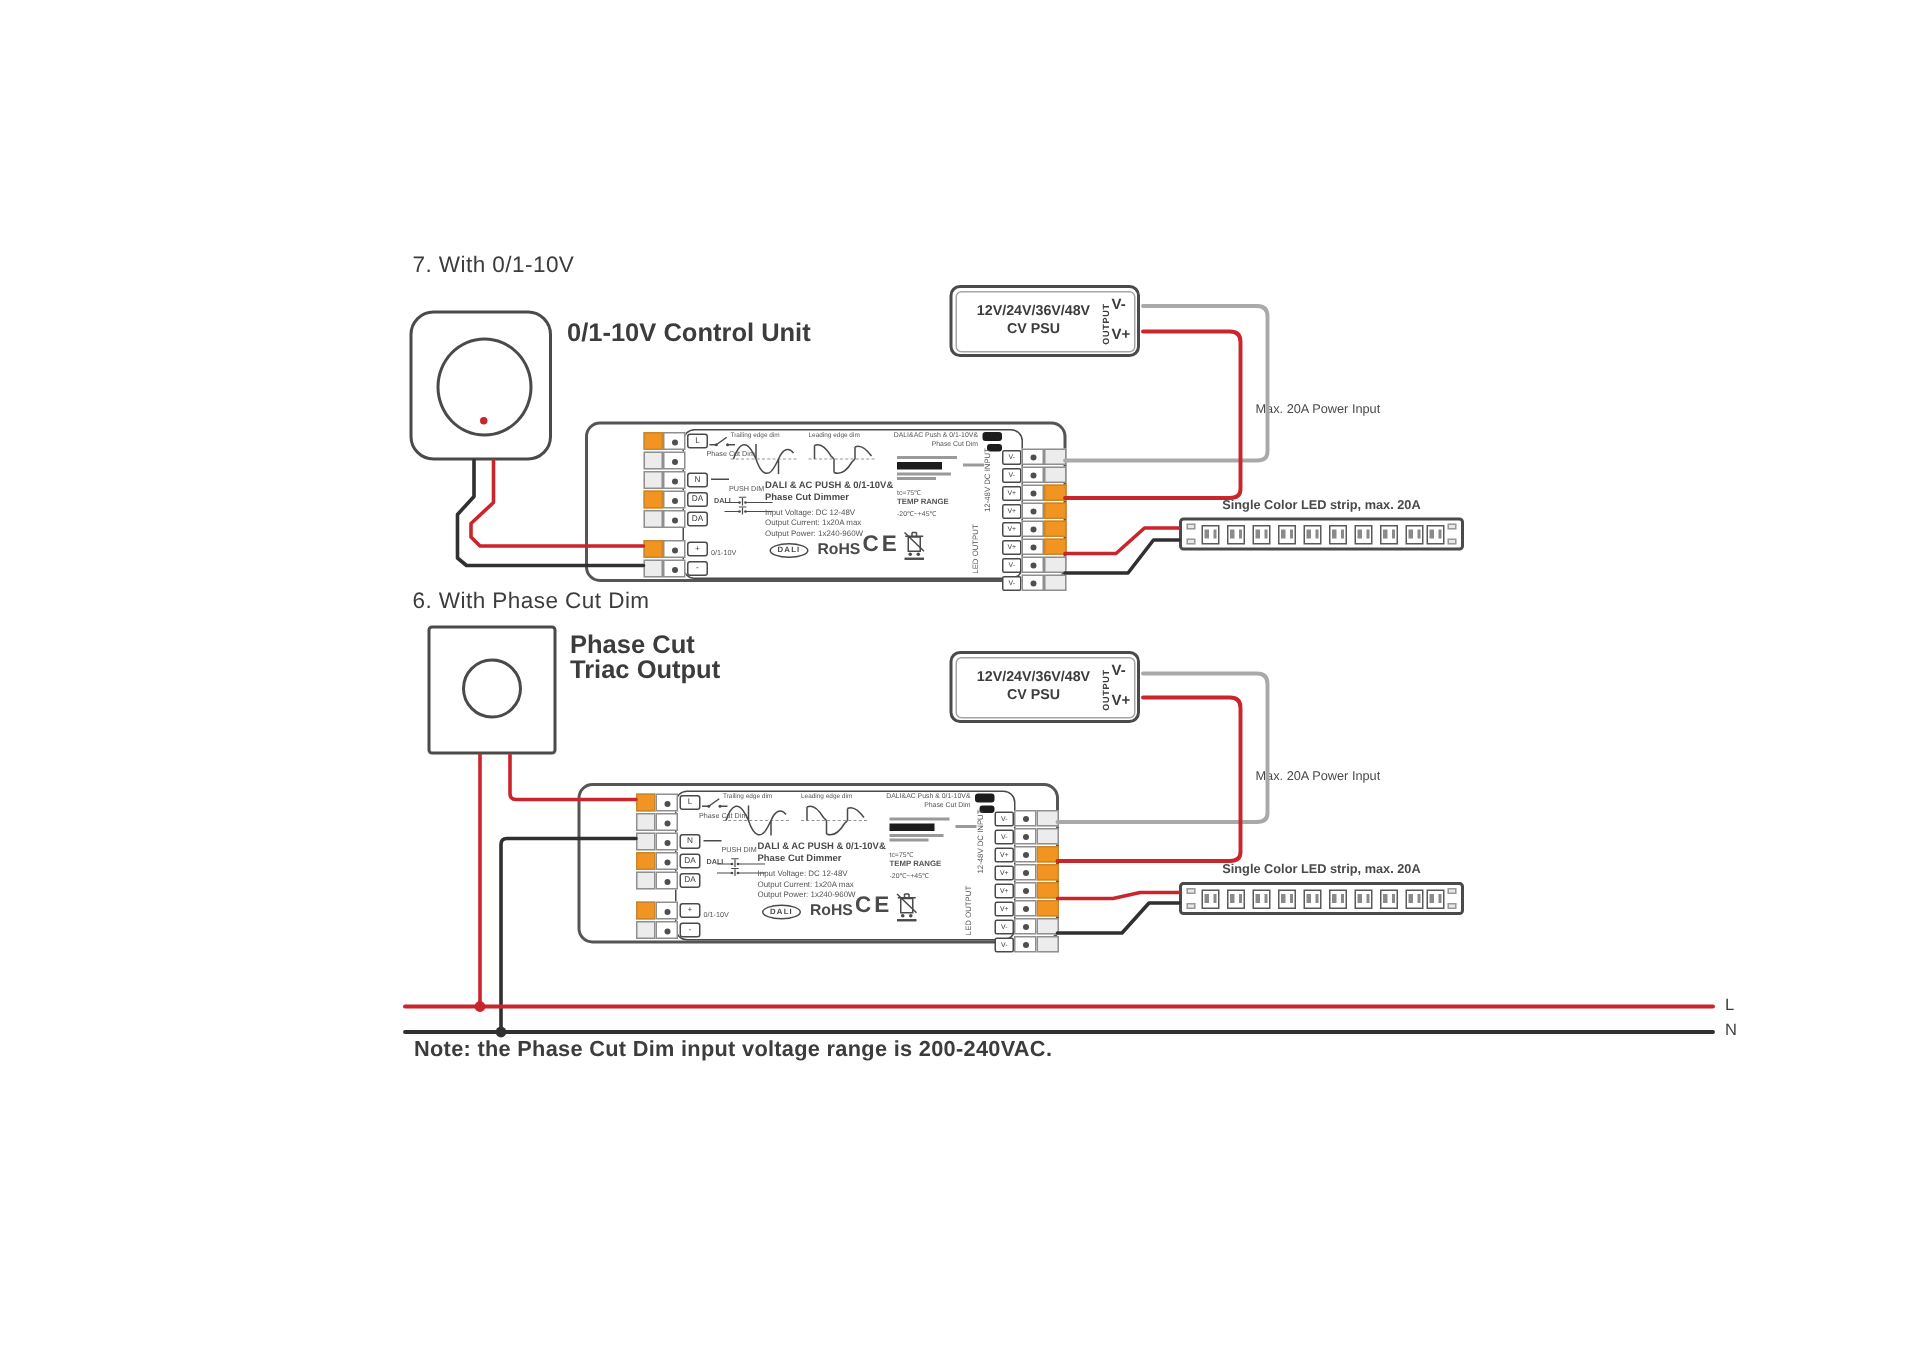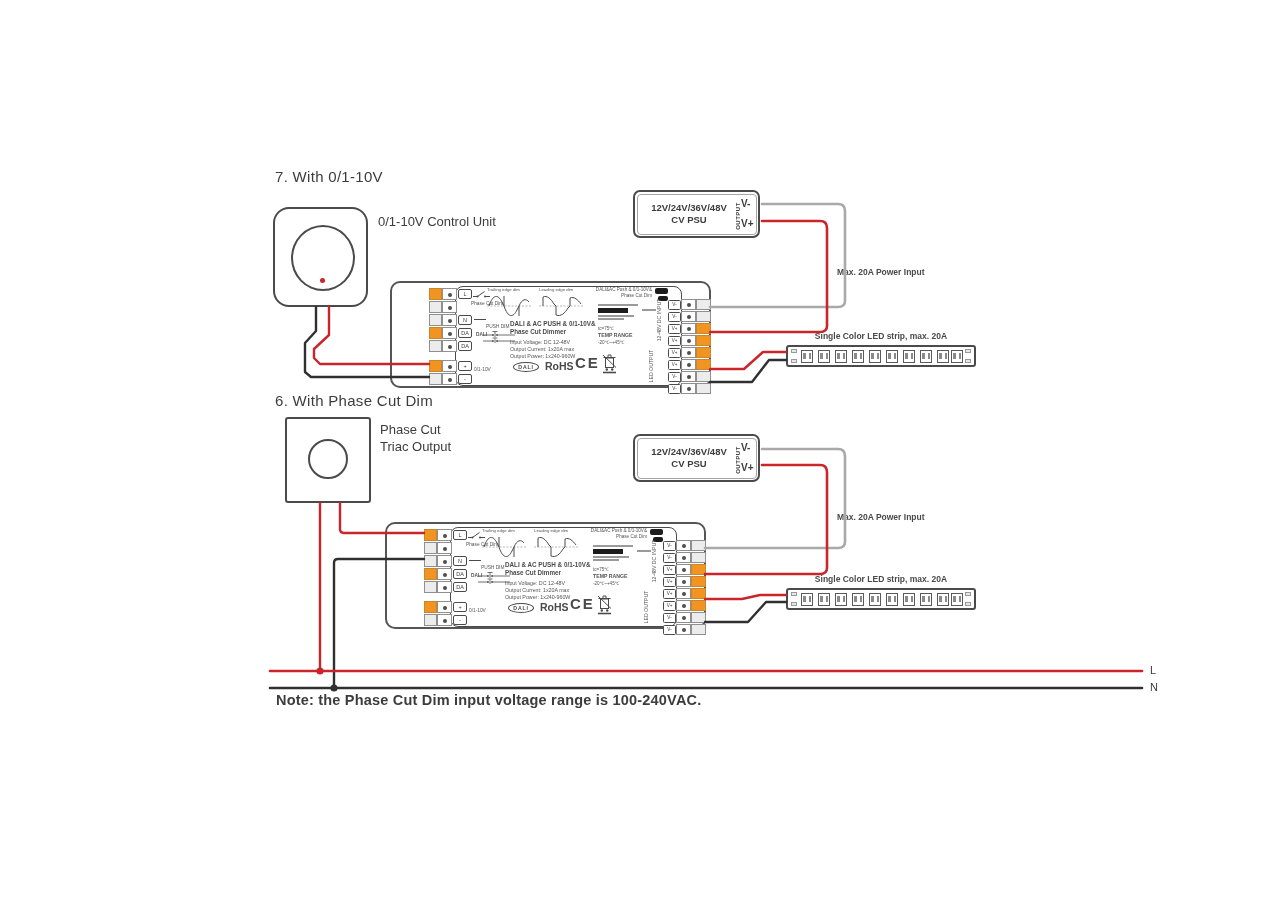--- a/index.html
+++ b/index.html
@@ -1,24 +1,24 @@
 <!DOCTYPE html>
 <html><head>
 <meta charset="utf-8">
 <style>
   *{box-sizing:border-box;margin:0;padding:0}
   html,body{width:1280px;height:900px;background:#fff;overflow:hidden;
     font-family:"Liberation Sans",sans-serif;color:#3c3c3c;position:relative}
 
   
   .sec-title{position:absolute;font-size:15px;font-weight:500;letter-spacing:.3px}
-  .big-label{position:absolute;font-size:13px;font-weight:400;line-height:17px}
+  .big-label{position:absolute;font-size:17px;font-weight:700;line-height:17px}
   .note{position:absolute;font-size:14.5px;font-weight:700;letter-spacing:.2px}
   .mains-label{position:absolute;font-size:11px;font-weight:500}
-  .ann{position:absolute;font-size:8.5px;font-weight:700;color:#4a4a4a}
+  .ann{position:absolute;font-size:8.5px;font-weight:400;color:#4a4a4a}
 
   
   .cu{position:absolute;border:2px solid #4a4a4a;background:#fff}
   .knob{position:absolute;border:2px solid #4a4a4a;border-radius:50%;background:#fff}
   .knob-dot{position:absolute;width:5px;height:5px;border-radius:50%;background:#c9252b}
 
   
   .psu{position:absolute;width:127px;height:48px;border:2px solid #4a4a4a;border-radius:7px;background:#fff}
   .psu::after{content:"";position:absolute;inset:1.5px;border:1px solid #a5a5a5;border-radius:4px;pointer-events:none}
   .psu-v{position:absolute;left:8px;top:10px;width:92px;text-align:center;font-size:9.5px;font-weight:700;line-height:12px}
@@ -461,21 +461,21 @@
   <div class="led" style="left:81px"></div>
   <div class="led" style="left:98px"></div>
   <div class="led" style="left:115px"></div>
   <div class="led" style="left:132px"></div>
   <div class="led" style="left:149px"></div>
   <div class="led" style="left:163px"></div>
 </div>
 
 <div class="mains-label" style="left:1150px;top:664px">L</div>
 <div class="mains-label" style="left:1150px;top:681px">N</div>
-<div class="note" style="left:276px;top:692px">Note: the Phase Cut Dim input voltage range is 100-240VAC.</div>
+<div class="note" style="left:276px;top:692px">Note: the Phase Cut Dim input voltage range is 200-240VAC.</div>
 
 <svg class="wires" width="1280" height="900" viewBox="0 0 1280 900">
   <g fill="none" stroke-linejoin="round" stroke-linecap="round">
 
     <path d="M329,307 L329,335 L314,349 L314,358 L320,364 L429,364" stroke="#c9252b" stroke-width="2.4"></path>
     <path d="M316,307 L316,331 L305,343 L305,372 L311,377 L429,377" stroke="#303030" stroke-width="2.4"></path>
 
     <path d="M762,204 L838,204 Q845,204 845,211 L845,301 Q845,307 838,307 L710,307" stroke="#a9a9a9" stroke-width="2.6"></path>
     <path d="M762,221 L820,221 Q827,221 827,228 L827,326 Q827,332 820,332 L710,332" stroke="#c9252b" stroke-width="2.6"></path>
 

